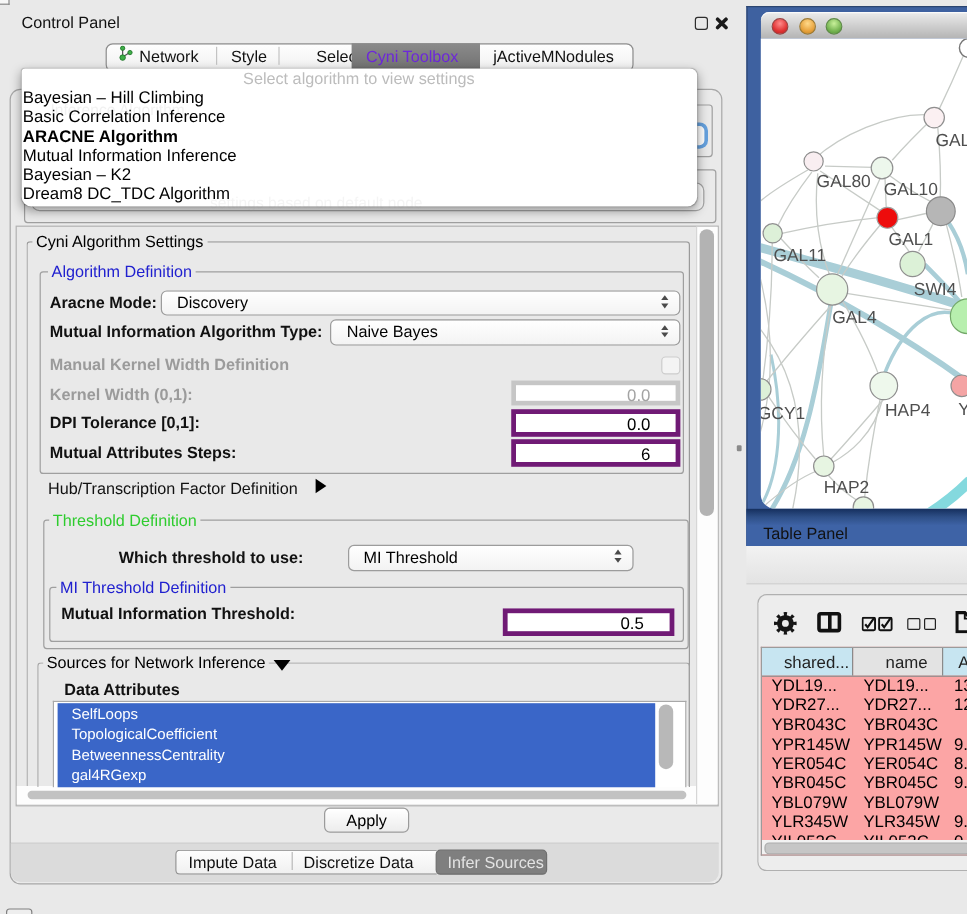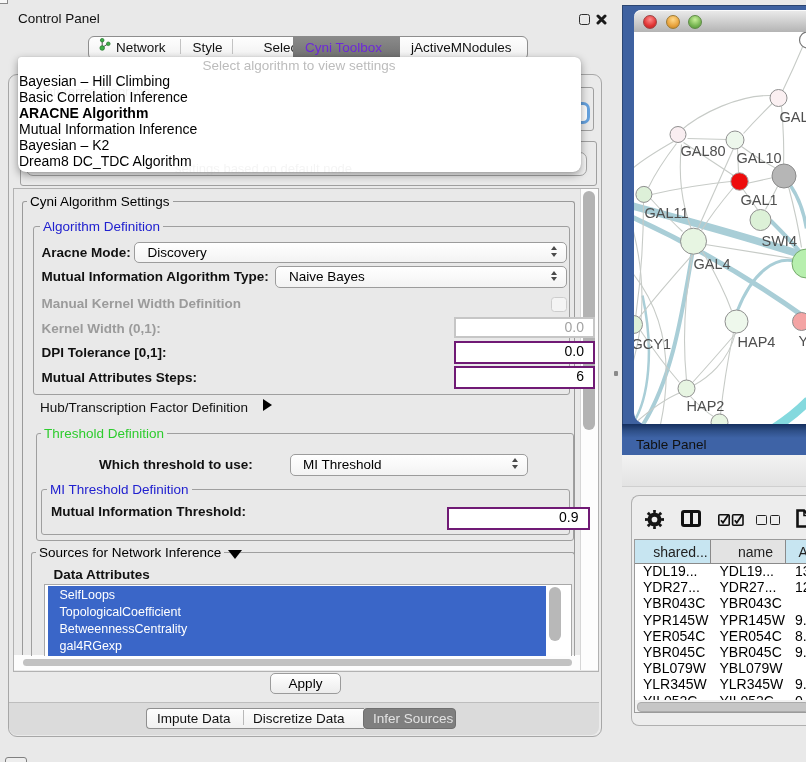--- a/index.html
+++ b/index.html
@@ -12,22 +12,22 @@
   .fs{position:absolute;border:1px solid #9f9f9f;border-radius:3px;}
   .fstitle{position:absolute;background:#e9e9e9;padding:0 3px;font-size:13.5px;white-space:nowrap;}
   .combo{position:absolute;background:linear-gradient(#ffffff,#f3f3f3);border:1px solid #9c9c9c;
          border-radius:5px;font-size:13.5px;color:#000;}
   .combo .ct{position:absolute;left:13px;top:2px;white-space:nowrap;}
   .arrows{position:absolute;right:8px;top:3.5px;width:7px;}
   .aup{width:0;height:0;border-left:3.5px solid transparent;border-right:3.5px solid transparent;
        border-bottom:4.5px solid #4a4a4a;margin-bottom:2.5px;}
   .adn{width:0;height:0;border-left:3.5px solid transparent;border-right:3.5px solid transparent;
        border-top:4.5px solid #4a4a4a;}
-  .field{position:absolute;background:#fff;border:2px solid #701a75;font-size:14px;color:#000;
-         text-align:right;padding-right:9px;box-sizing:border-box;margin-left:28px;}
+  .field{position:absolute;background:#fff;border:4px solid #701a75;font-size:14px;color:#000;
+         text-align:right;padding-right:21px;box-sizing:border-box;}
 </style>
 </head>
 <body>
 
 <div class="abs" style="left:0;top:0;width:7px;height:3px;background:#f7f7f7;border-right:1px solid #888;border-bottom:1px solid #888;"></div>
 <div class="lbl" style="left:18px;top:11px;">Control Panel</div>
 <div class="abs" style="left:579px;top:14px;width:9px;height:9px;border:1.6px solid #2e2e2e;border-radius:2.5px;"></div>
 <svg class="abs" style="left:596px;top:13.5px;" width="11" height="11" viewBox="0 0 11 11">
  <path d="M2 2 L9 9 M9 2 L2 9" stroke="#1a1a1a" stroke-width="3" stroke-linecap="round" fill="none"></path>
 </svg>
@@ -98,21 +98,21 @@
   <div class="arrows">
       <div class="aup"></div>
       <div class="adn"></div>
     </div>
   </div>
 
 <div class="fs" style="left:40.5px;top:488.5px;width:527px;height:44px;"></div>
 <div class="fstitle" style="left:47px;top:481.5px;color:#2121cf;">MI Threshold Definition</div>
 
 <div class="lbl b" style="left:51px;top:503.5px;">Mutual Information Threshold:</div>
-<div class="field" style="left:418.5px;top:506.5px;width:143px;height:23.5px;">0.9</div>
+<div class="field" style="left:418.5px;top:506.5px;width:143px;height:23.5px;">0.5</div>
 
 <div class="abs" style="left:30.5px;top:552px;width:542px;height:103px;border:1px solid #9f9f9f;border-bottom:none;border-radius:3px 3px 0 0;"></div>
 <div class="fstitle" style="left:36px;top:545px;color:#000;">Sources for Network Inference</div>
 <div class="abs" style="left:228px;top:549.5px;width:0;height:0;border-left:7px solid transparent;border-right:7px solid transparent;border-top:9px solid #000;"></div>
 
 <div class="lbl b" style="left:35.5px;top:567px;margin-left:18px;">Data Attributes</div>
 
 <div class="abs" style="left:44px;top:583.5px;width:526px;height:71.5px;background:#fff;border:1px solid #a8a8a8;border-bottom:none;overflow:hidden;">
   <div style="position:absolute;left:3px;top:1px;width:498px;height:120px;background:#3a66c8;"></div>
   <div style="position:absolute;left:14.5px;top:2px;color:#fff;font-size:12.5px;line-height:17px;">SelfLoops<br>TopologicalCoefficient<br>BetweennessCentrality<br>gal4RGexp</div>
@@ -265,21 +265,21 @@
   <rect x="14.6" y="0.8" width="10.4" height="10.4" fill="none" stroke="#111" stroke-width="1.6" rx="1"></rect>
   <path d="M16.8 6.2 L18.8 8.7 L24.4 0.6" stroke="#111" stroke-width="1.8" fill="none"></path>
 </svg>
 <div class="abs" style="left:756px;top:514.5px;width:8.5px;height:8.5px;border:1.5px solid #222;border-radius:1.5px;"></div>
 <div class="abs" style="left:769.5px;top:514.5px;width:8.5px;height:8.5px;border:1.5px solid #222;border-radius:1.5px;"></div>
 <svg class="abs" style="left:796px;top:509px;" width="14" height="19" viewBox="0 0 14 19">
   <path d="M1.5 1.5 L8 1.5 L13 6.5 L13 17.5 L1.5 17.5 Z" fill="none" stroke="#111" stroke-width="2.6"></path>
     <path d="M8 1.5 L8 6.5 L13 6.5" fill="none" stroke="#111" stroke-width="1.6"></path>
 </svg>
 
-<div class="abs" style="left:633.5px;top:539px;width:172.5px;height:172px;background:#ffffff;border:1px solid #9b9b9b;border-right:none;overflow:hidden;">
+<div class="abs" style="left:633.5px;top:539px;width:172.5px;height:172px;background:#fca5a5;border:1px solid #9b9b9b;border-right:none;overflow:hidden;">
   <div class="abs" style="left:0;top:0;width:76px;height:22.5px;background:#c7e5f1;"></div>
   <div class="abs" style="left:76px;top:0;width:74.5px;height:22.5px;background:#e3e3e3;"></div>
   <div class="abs" style="left:150.5px;top:0;width:22px;height:22.5px;background:#c7e5f1;"></div>
   <div class="abs" style="left:0;top:22.5px;width:172.5px;height:1px;background:#8a8a8a;"></div>
   <div class="abs" style="left:75.5px;top:0;width:1px;height:22.5px;background:#8a8a8a;"></div>
   <div class="abs" style="left:150px;top:0;width:1px;height:22.5px;background:#8a8a8a;"></div>
   <div class="abs" style="left:8px;top:4px;width:76px;text-align:center;font-size:14px;color:#222;">shared...</div>
   <div class="abs" style="left:84px;top:4px;width:74px;text-align:center;font-size:14px;color:#222;">name</div>
   <div class="abs" style="left:164px;top:4px;font-size:14px;color:#222;">A</div>
   <div class="abs" style="left:8.5px;top:23px;font-size:14px;line-height:16.2px;color:#000;white-space:nowrap;">YDL19...<br>YDR27...<br>YBR043C<br>YPR145W<br>YER054C<br>YBR045C<br>YBL079W<br>YLR345W<br>YIL052C</div>

